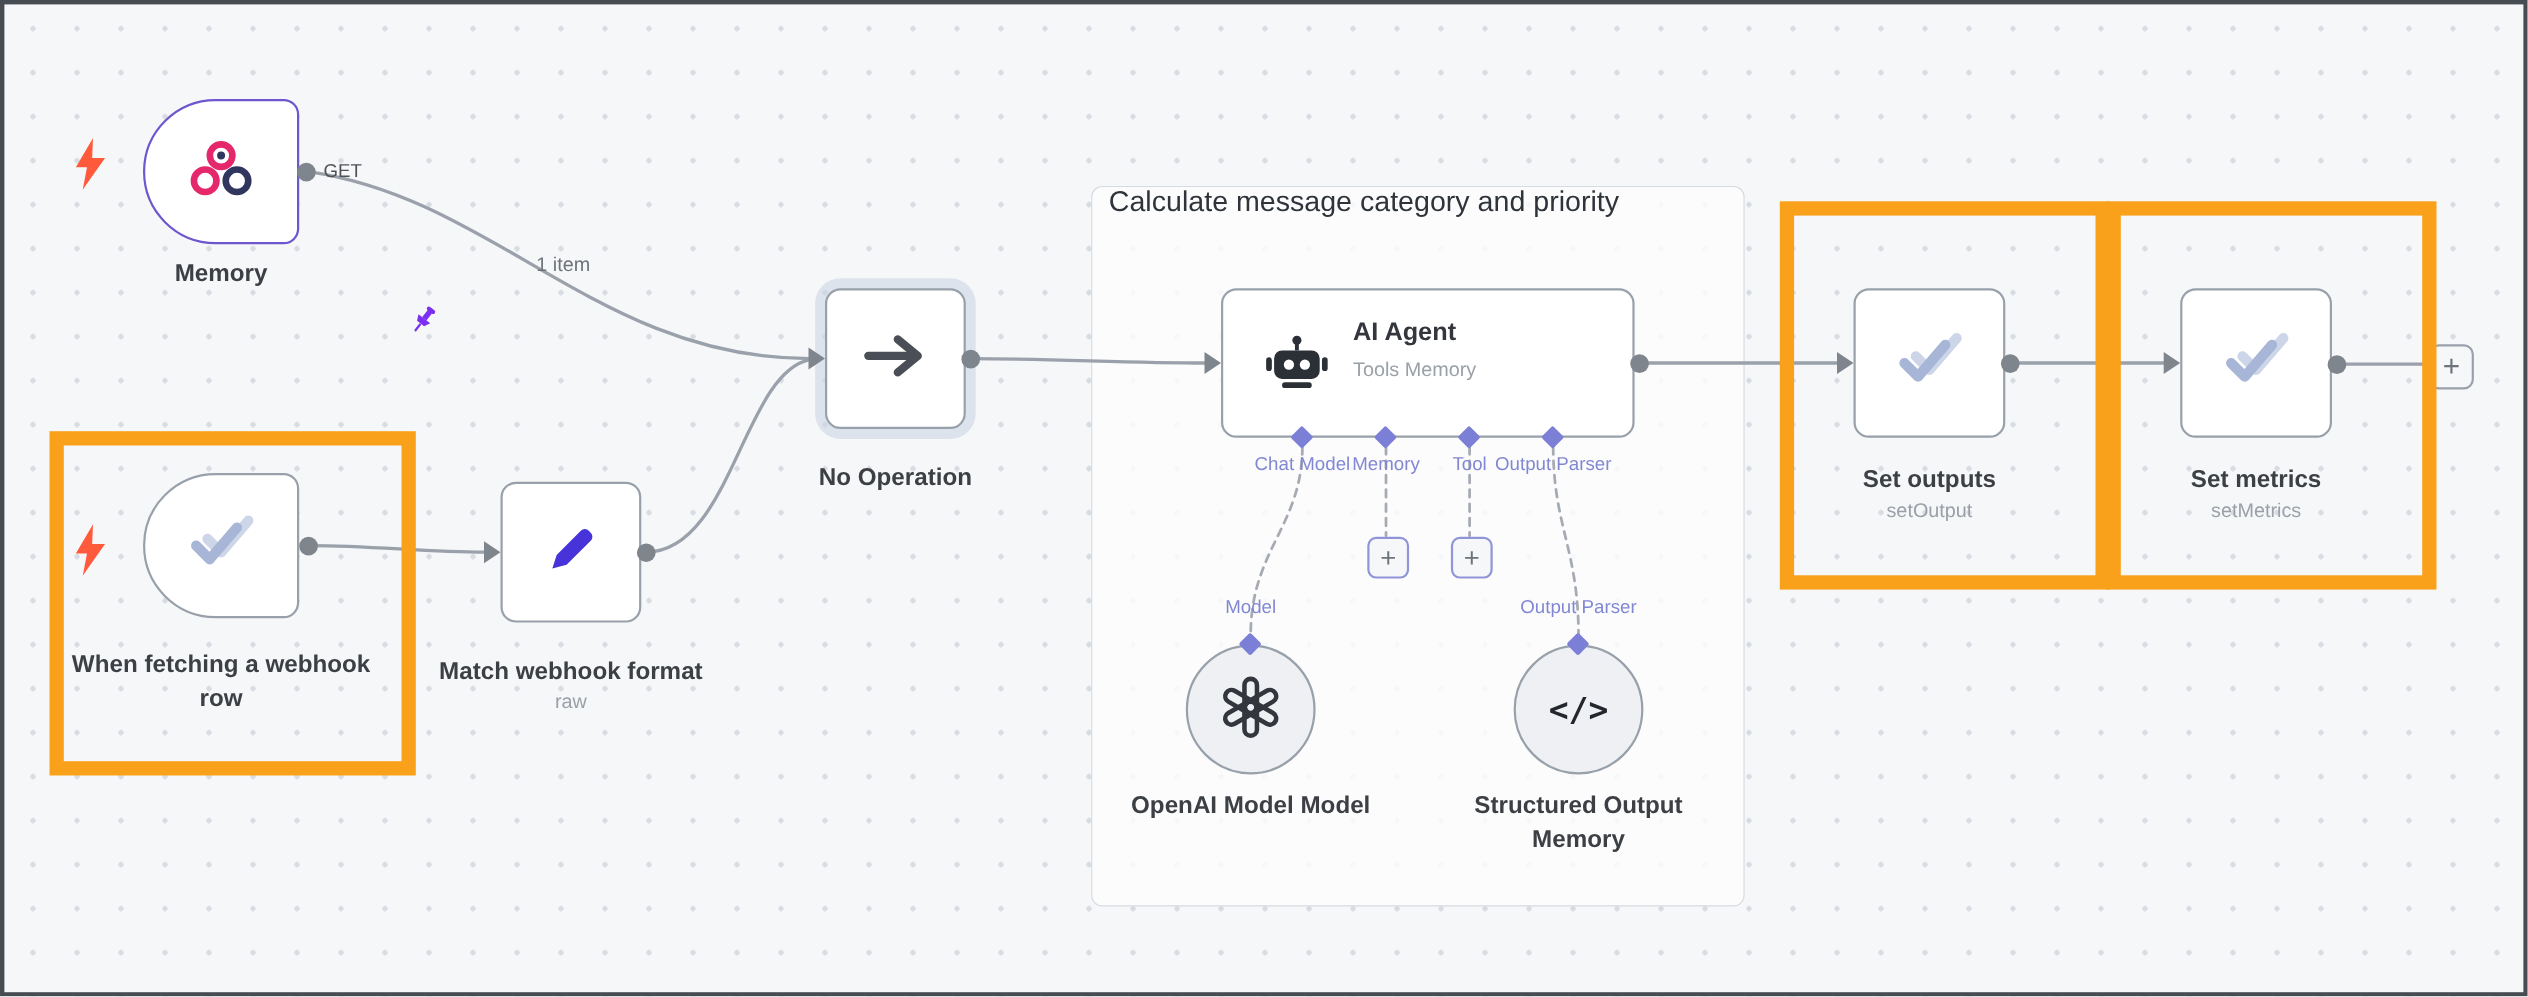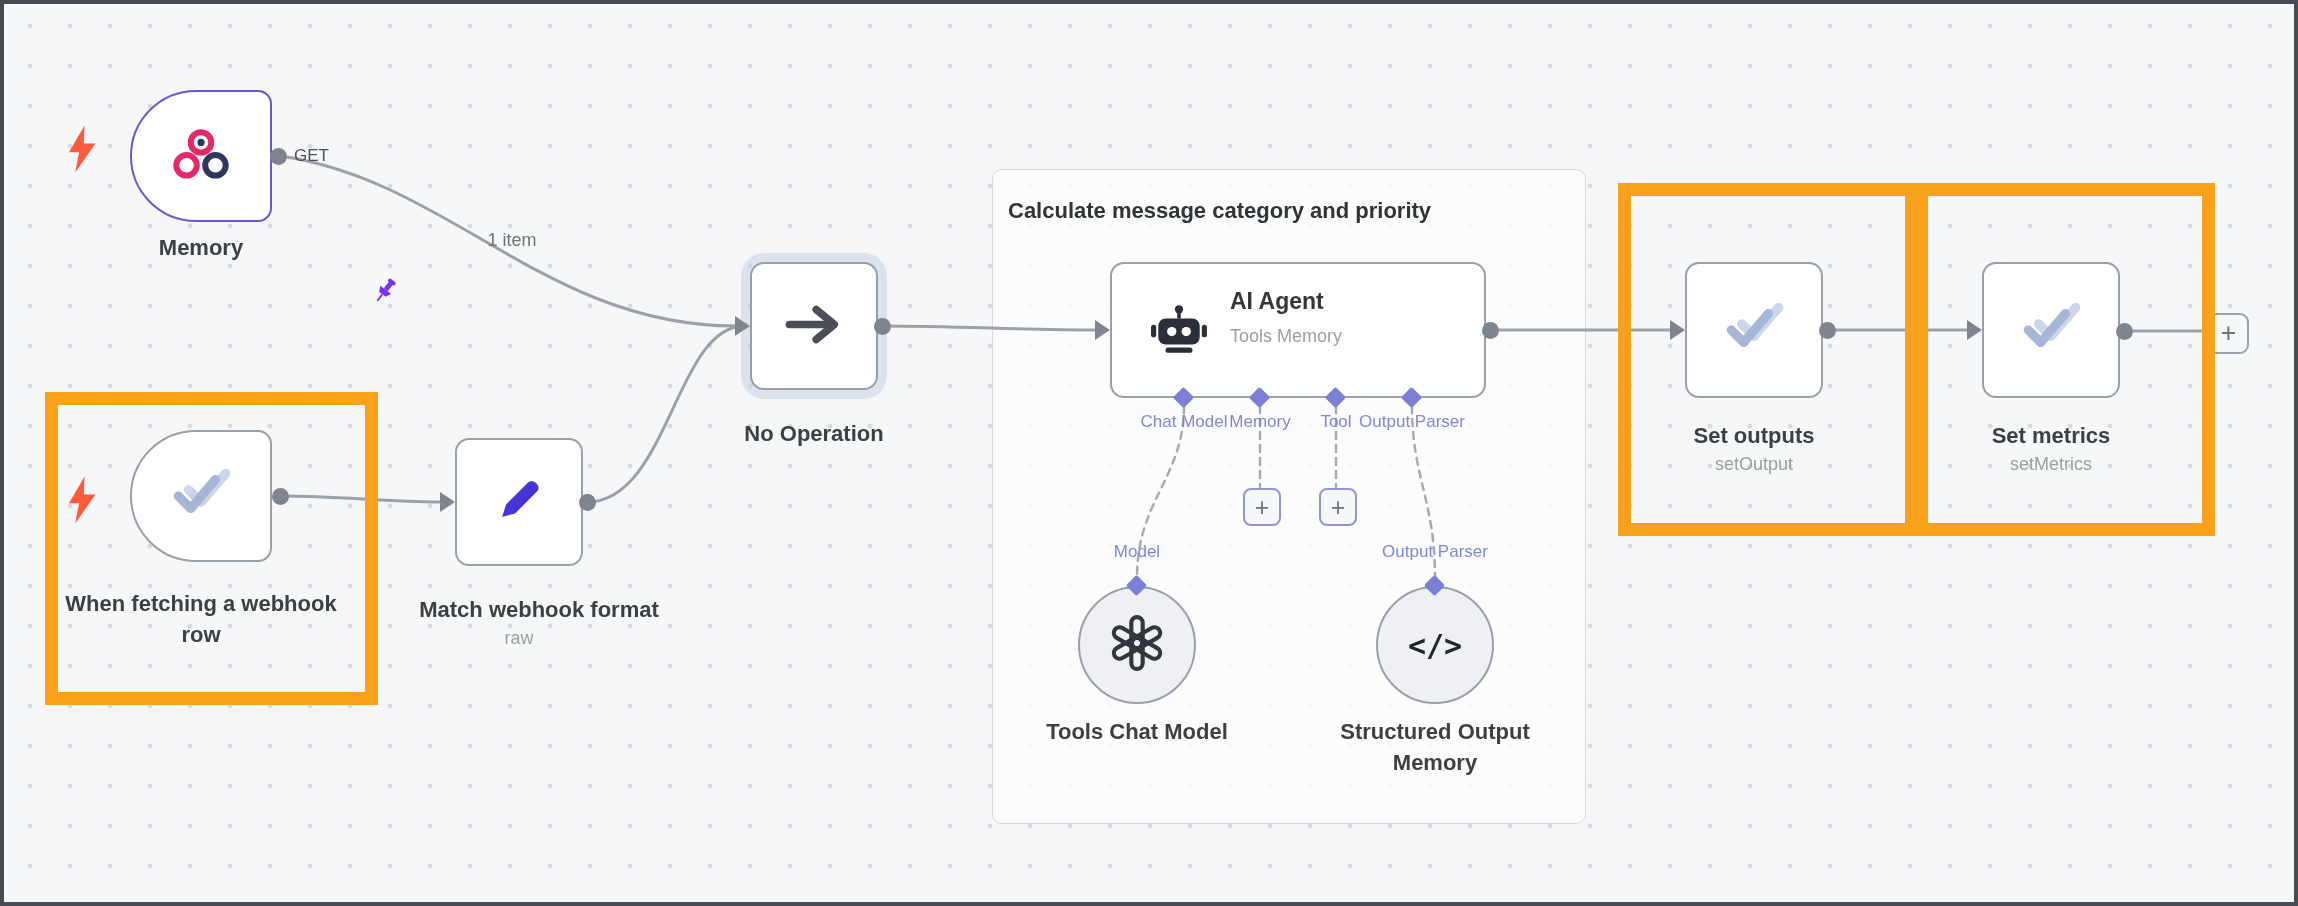--- a/index.html
+++ b/index.html
@@ -2,21 +2,21 @@
 <html><head>
 <meta charset="utf-8">
 <style>
   html,body{margin:0;padding:0;background:#ffffff;font-family:"Liberation Sans","DejaVu Sans",sans-serif;}
   .stage{position:relative;width:2298px;height:906px;overflow:hidden;background:#f6f7f9;
     background-image:radial-gradient(circle,#d8dce2 2.2px,transparent 2.7px);
     background-size:40px 40px;background-position:10px 6px;}
   .frame{position:absolute;inset:0;border:4px solid #474c53;pointer-events:none;z-index:10;}
   .group-frame{position:absolute;left:992px;top:169px;width:592px;height:653px;background:rgba(252,253,254,.82);
     border:1.5px solid #d6dae1;border-radius:10px;z-index:0;}
-  .group-title{position:absolute;left:1008px;top:198px;font-size:22px;font-weight:700;color:#2f333a;z-index:2;}
+  .group-title{position:absolute;left:1008px;top:168px;font-size:26px;font-weight:400;color:#2f333a;z-index:2;}
   svg.edges{position:absolute;left:0;top:0;z-index:1;}
   .edge{stroke:#9aa1ab;stroke-width:3;fill:none;stroke-linecap:round;}
   .edge.dashed{stroke:#a6abb3;stroke-width:2.5;stroke-dasharray:7 6;}
   .node{position:absolute;background:#ffffff;border:2.5px solid #98a0aa;border-radius:14px;box-sizing:border-box;
     display:flex;align-items:center;justify-content:center;z-index:3;}
   .node.trigger{border-radius:66px 14px 14px 66px;}
   .node.pinned{border-color:#6e56cf;}
   .node.selected{box-shadow:0 0 0 9px rgba(200,211,226,.55);}
   .node.circle{border-radius:50%;background:#eef0f4;}
   .label{position:absolute;font-size:22px;font-weight:600;color:#3c3f44;text-align:center;z-index:5;line-height:31px;}
@@ -105,21 +105,21 @@
   </span>
   <div class="label" style="left:65px;width:272px;top:588px;">When fetching a webhook row</div>
 
   <div class="node" style="left:455px;top:438px;width:128px;height:128px;">
     <span>
       <svg viewBox="0 0 48 48" width="54" height="54">
         <path d="M9 39 L12.5 28 L32 8.5 A4.5 4.5 0 0 1 38.5 8.5 L40 10 A4.5 4.5 0 0 1 40 16.5 L20.5 36 L9 39 Z" fill="#4633d9"></path>
       </svg>
     </span>
   </div>
-  <div class="label" style="left:409px;width:260px;top:594px;">Match webhook format</div>
+  <div class="label" style="left:389px;width:260px;top:594px;">Match webhook format</div>
   <div class="sub" style="left:389px;width:260px;top:628px;">raw</div>
 
   <div class="node selected" style="left:750px;top:262px;width:128px;height:128px;">
     <span>
       <svg viewBox="0 0 56 40" width="60" height="43" fill="none" stroke="#4a4f57" stroke-width="7" stroke-linecap="round" stroke-linejoin="round">
         <path d="M5 20 H44"></path>
           <path d="M30 6 L47 20 L30 34"></path>
       </svg>
     </span>
   </div>
@@ -163,21 +163,21 @@
           <rect x="24.5" y="5" width="11" height="30" rx="5.5" transform="rotate(120 30 30)"></rect>
           <rect x="24.5" y="5" width="11" height="30" rx="5.5" transform="rotate(180 30 30)"></rect>
           <rect x="24.5" y="5" width="11" height="30" rx="5.5" transform="rotate(240 30 30)"></rect>
           <rect x="24.5" y="5" width="11" height="30" rx="5.5" transform="rotate(300 30 30)"></rect>
         </g>
       </svg>
     </span>
   </div>
   <span class="diamond" style="left:1129px;top:578px;"></span>
   <div class="port-label" style="left:1067px;top:542px;">Model</div>
-  <div class="label" style="left:1017px;width:240px;top:716px;">Tools Chat Model</div>
+  <div class="label" style="left:1017px;width:240px;top:716px;">OpenAI Model Model</div>
 
   <div class="node circle" style="left:1376px;top:586px;width:118px;height:118px;">
     <span class="code-icon">&lt;/&gt;</span>
   </div>
   <span class="diamond" style="left:1427px;top:578px;"></span>
   <div class="port-label" style="left:1365px;top:542px;">Output Parser</div>
   <div class="label" style="left:1335px;width:200px;top:716px;">
     <div>Structured Output</div>
     <div>Memory</div>
   </div>

